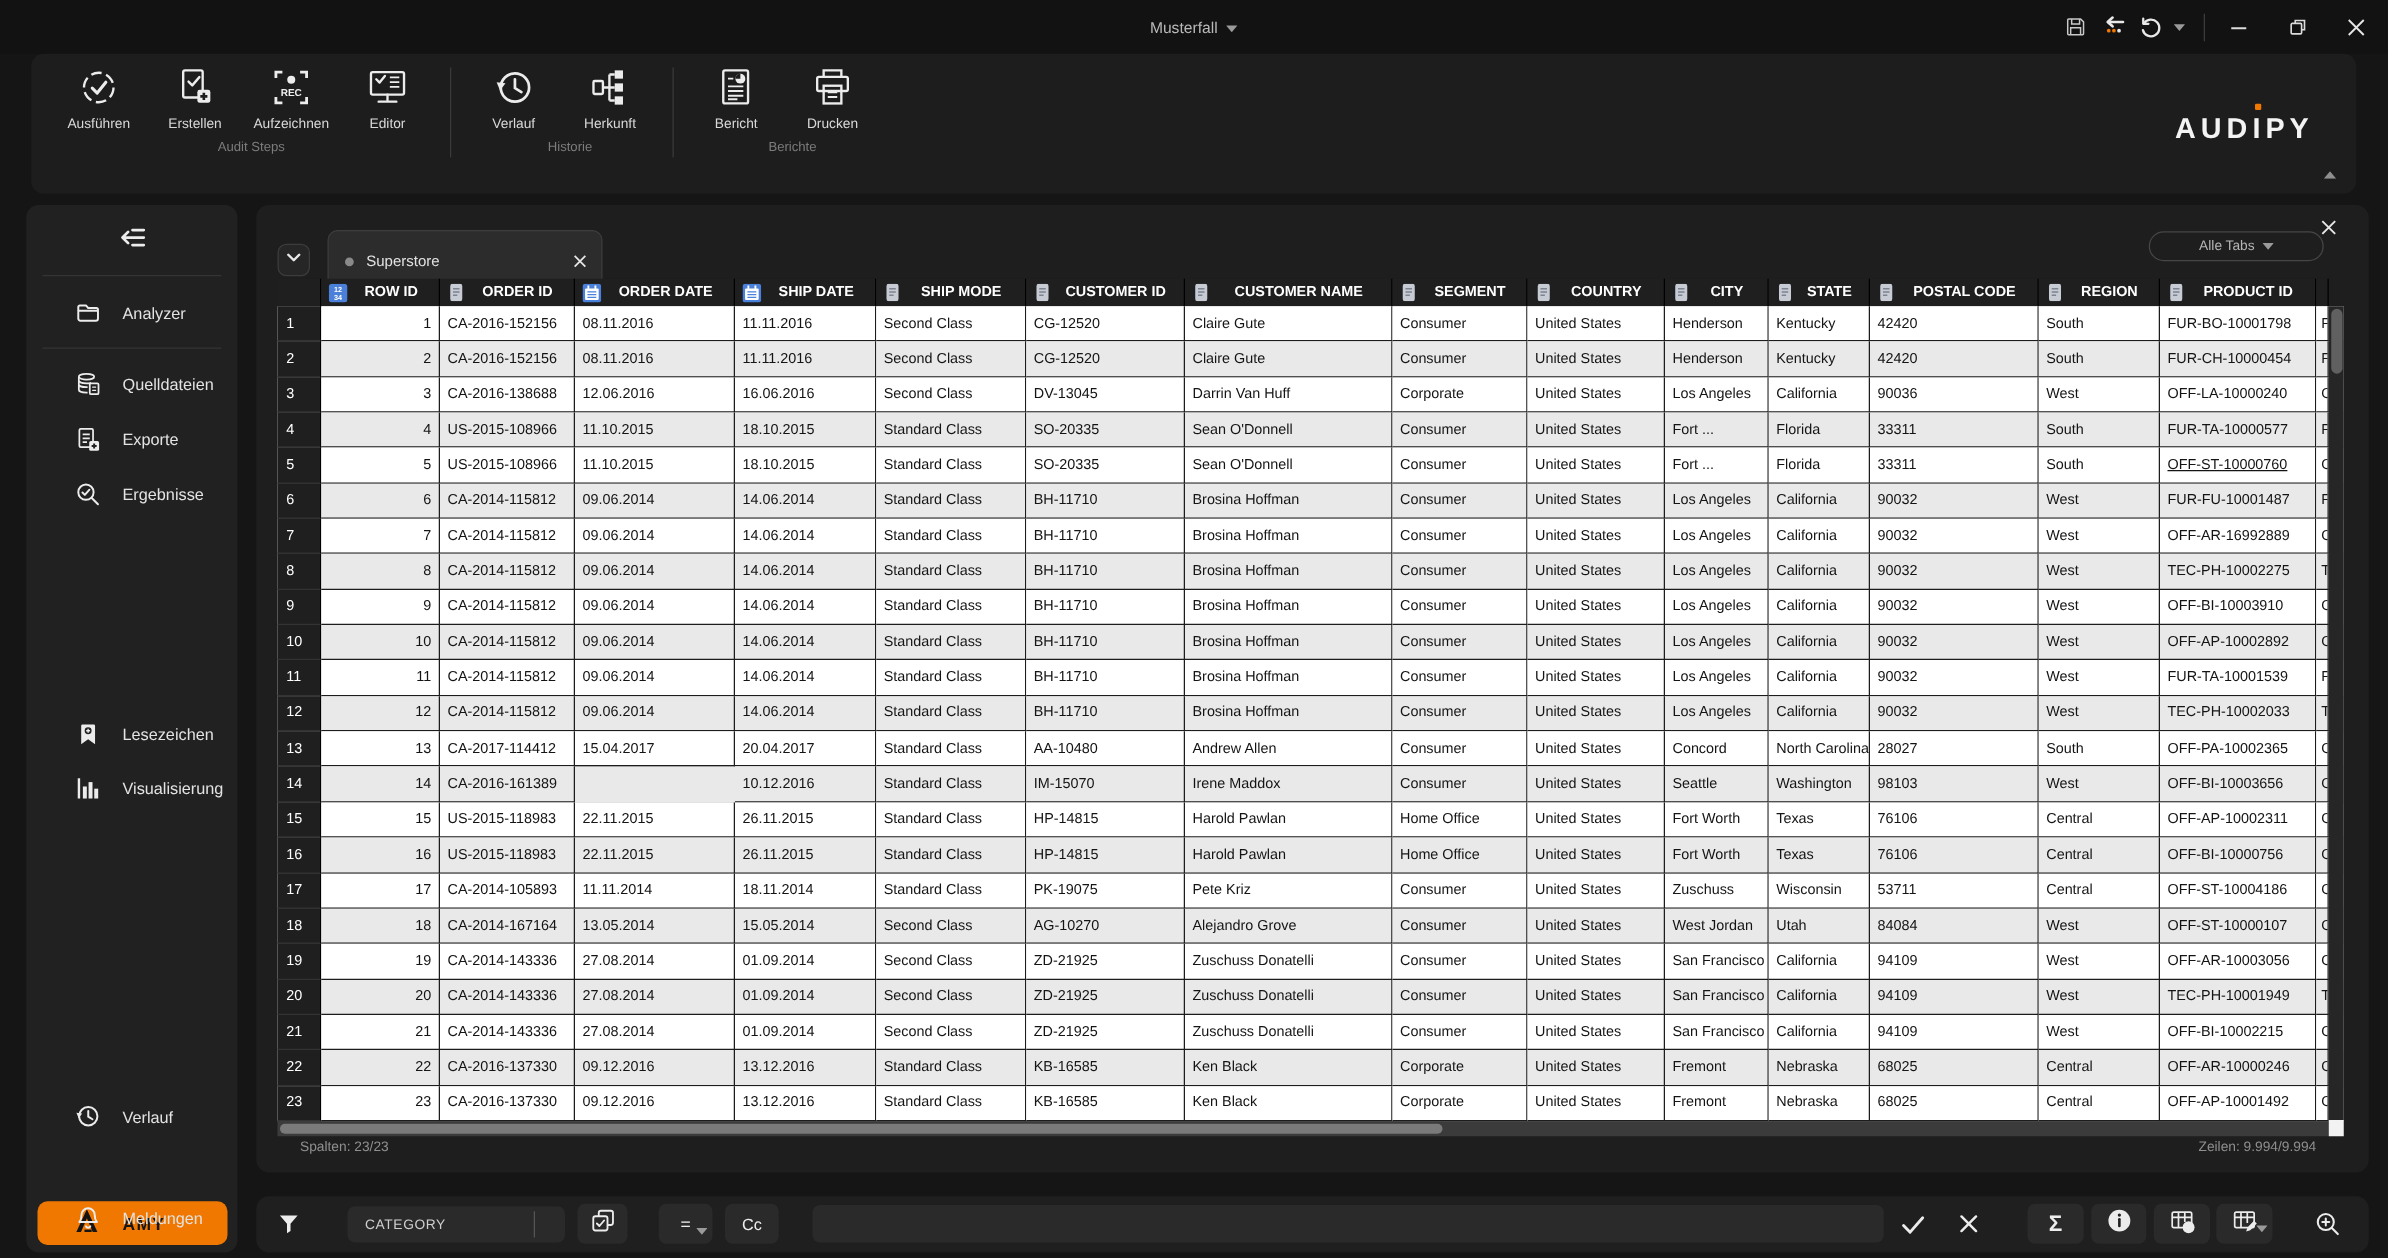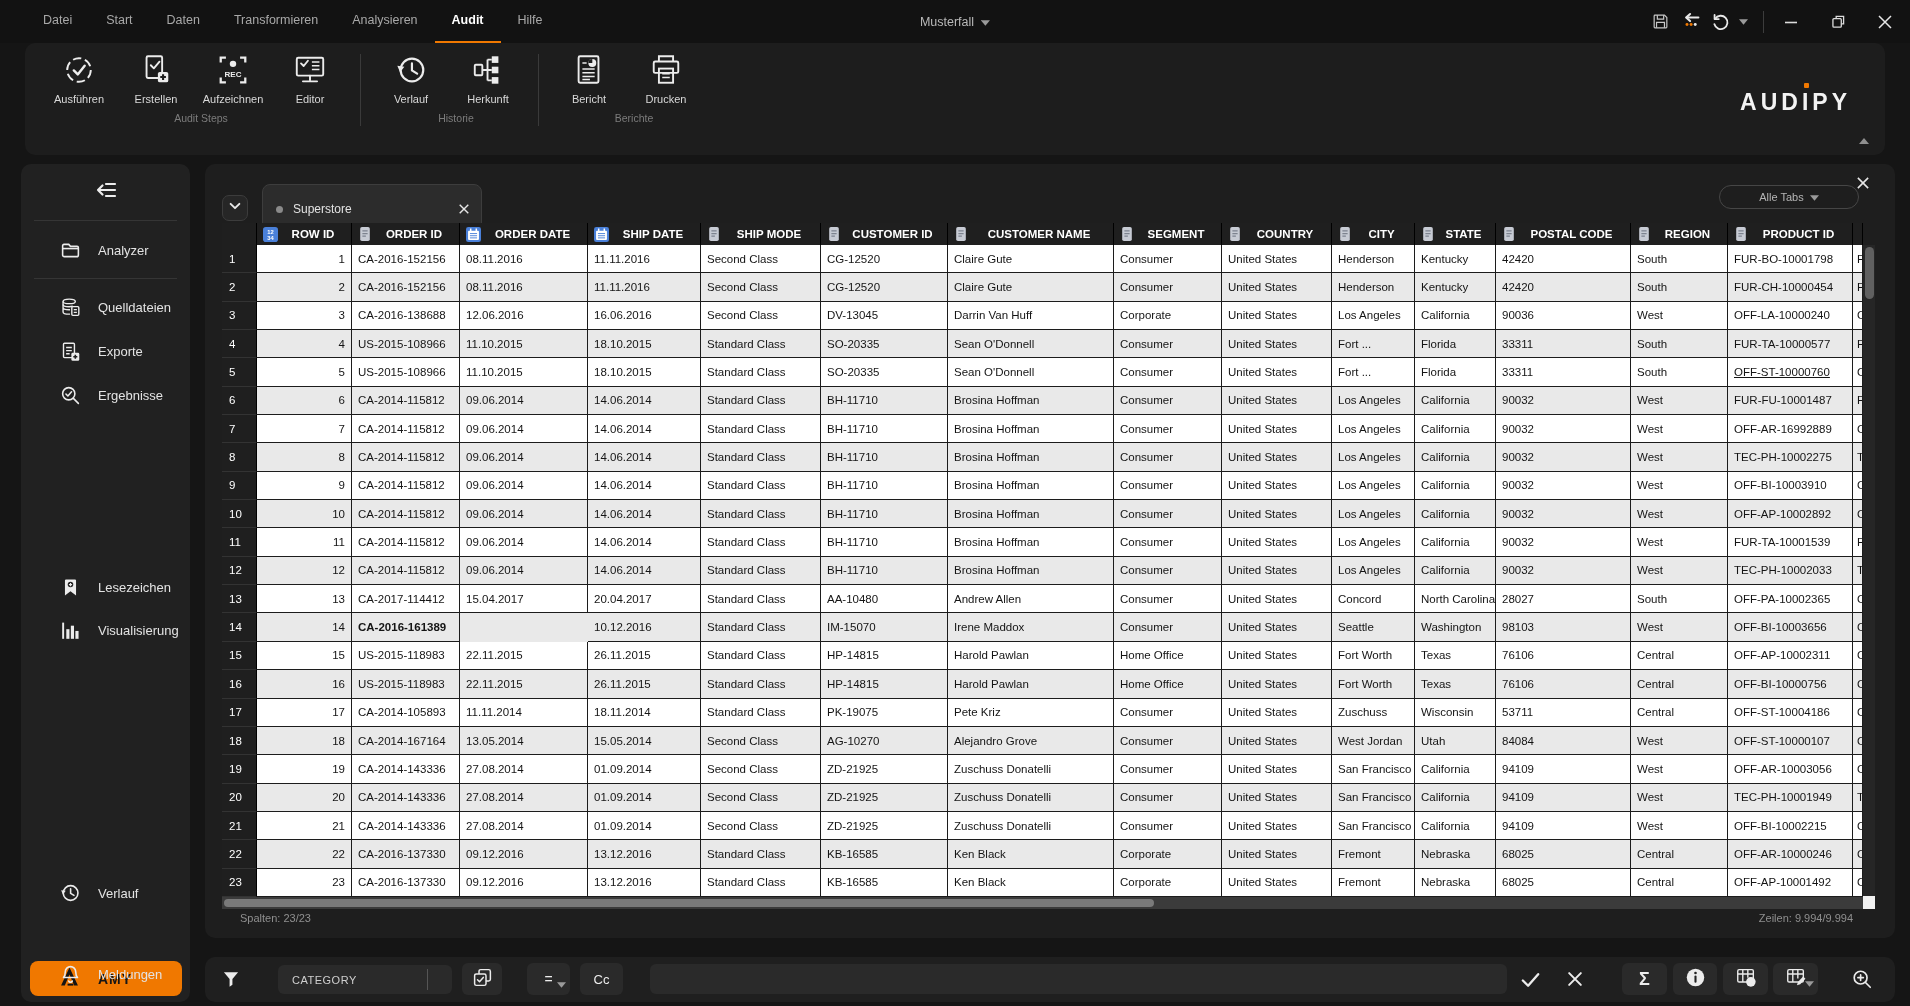--- a/index.html
+++ b/index.html
@@ -95,29 +95,20 @@
     border:none;border-radius:6px;box-sizing:border-box;color:#ddd;font-size:12px;padding:0 10px;
     font-family:"Liberation Sans",sans-serif}
   .sigma{font-size:18px;font-weight:bold}
   .eqtxt{font-size:14px}
   .cctxt{font-size:13px}
 </style>
 </head>
 <body>
 
 <div class="abs" id="titlebar">
-  <div id="menu">
-      <div class="menu-item">Datei</div>
-      <div class="menu-item">Start</div>
-      <div class="menu-item">Daten</div>
-      <div class="menu-item">Transformieren</div>
-      <div class="menu-item">Analysieren</div>
-      <div class="menu-item active">Audit</div>
-      <div class="menu-item">Hilfe</div>
-    </div>
   <div id="case-selector">
     <span>Musterfall</span>
     <span><svg viewBox="0 0 10 6" width="9" height="6">
           <path d="M0 0l5 6 5-6z" fill="#9a9a9a"></path>
         </svg></span>
   </div>
   <div id="tb-icons">
     <span class="tbi">
         <svg viewBox="0 0 24 24" width="19" height="19" fill="none" stroke="#c9c9c9" stroke-width="1.5">
           <path d="M4 5a1 1 0 0 1 1-1h12l3 3v12a1 1 0 0 1-1 1H5a1 1 0 0 1-1-1z"></path>
@@ -766,21 +757,21 @@
           <div class="td" style="width: 83px;">Concord</div>
           <div class="td" style="width: 81px;">North Carolina</div>
           <div class="td" style="width: 135px;">28027</div>
           <div class="td" style="width: 97px;">South</div>
           <div class="td" style="width: 125px;">OFF-PA-10002365</div>
           <div class="td" style="width: 10px; padding: 0px 0px 0px 4px;">O</div>
         </div>
         <div class="trow alt">
           <div class="gut">14</div>
           <div class="td num" style="width: 95px;">14</div>
-          <div class="td" style="width: 108px; font-weight: bold;">CA-2016-161389</div>
+          <div class="td" style="width: 108px;">CA-2016-161389</div>
           <div class="td" style="width: 128px; margin-top: 34px;">05.12.2016</div>
           <div class="td" style="width: 113px;">10.12.2016</div>
           <div class="td" style="width: 120px;">Standard Class</div>
           <div class="td" style="width: 127px;">IM-15070</div>
           <div class="td" style="width: 166px;">Irene Maddox</div>
           <div class="td" style="width: 108px;">Consumer</div>
           <div class="td" style="width: 110px;">United States</div>
           <div class="td" style="width: 83px;">Seattle</div>
           <div class="td" style="width: 81px;">Washington</div>
           <div class="td" style="width: 135px;">98103</div>

